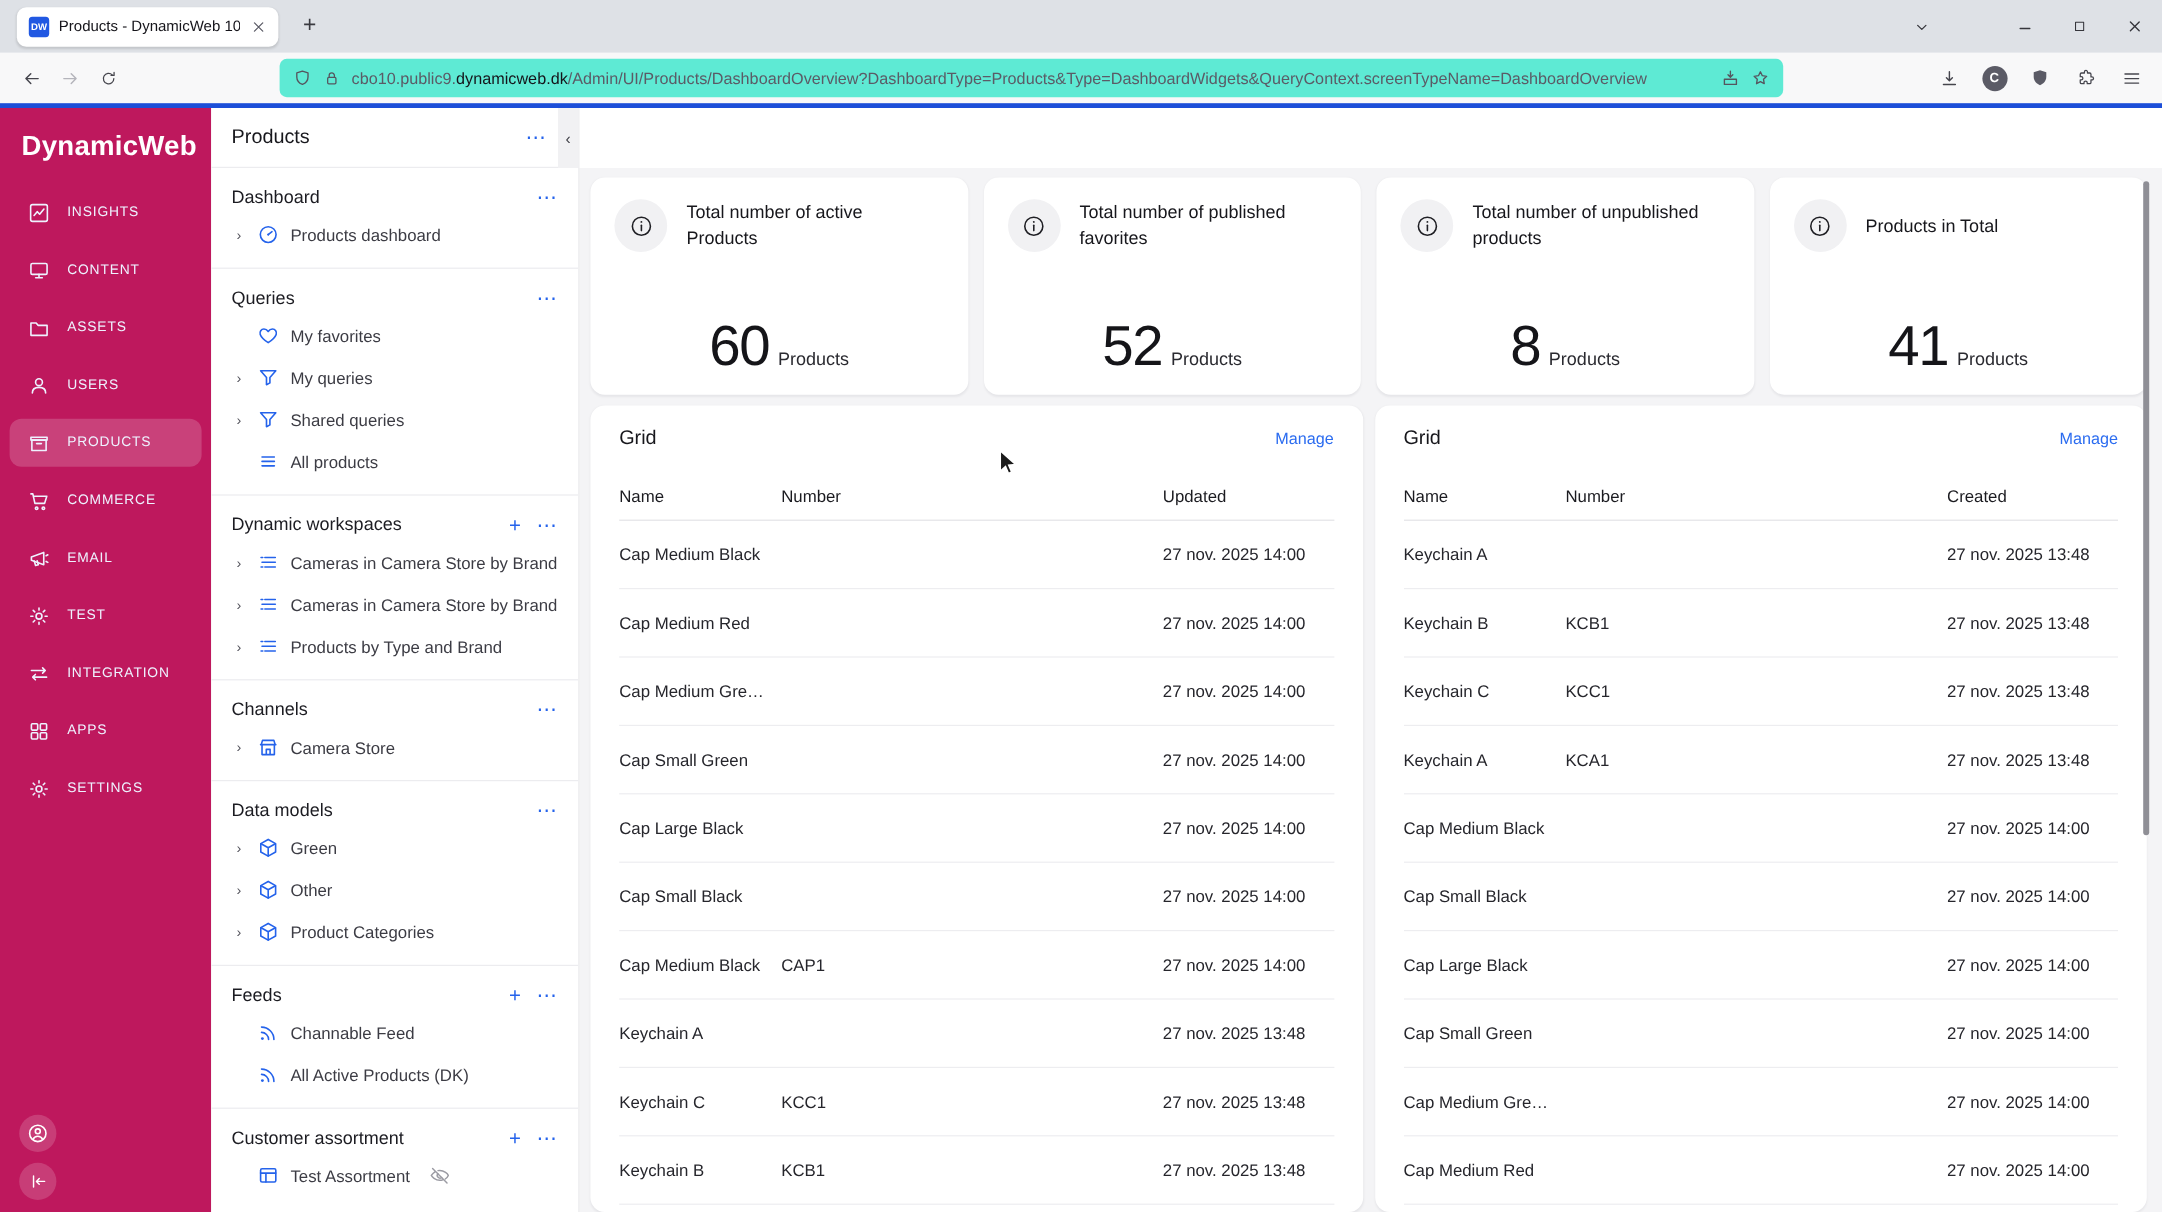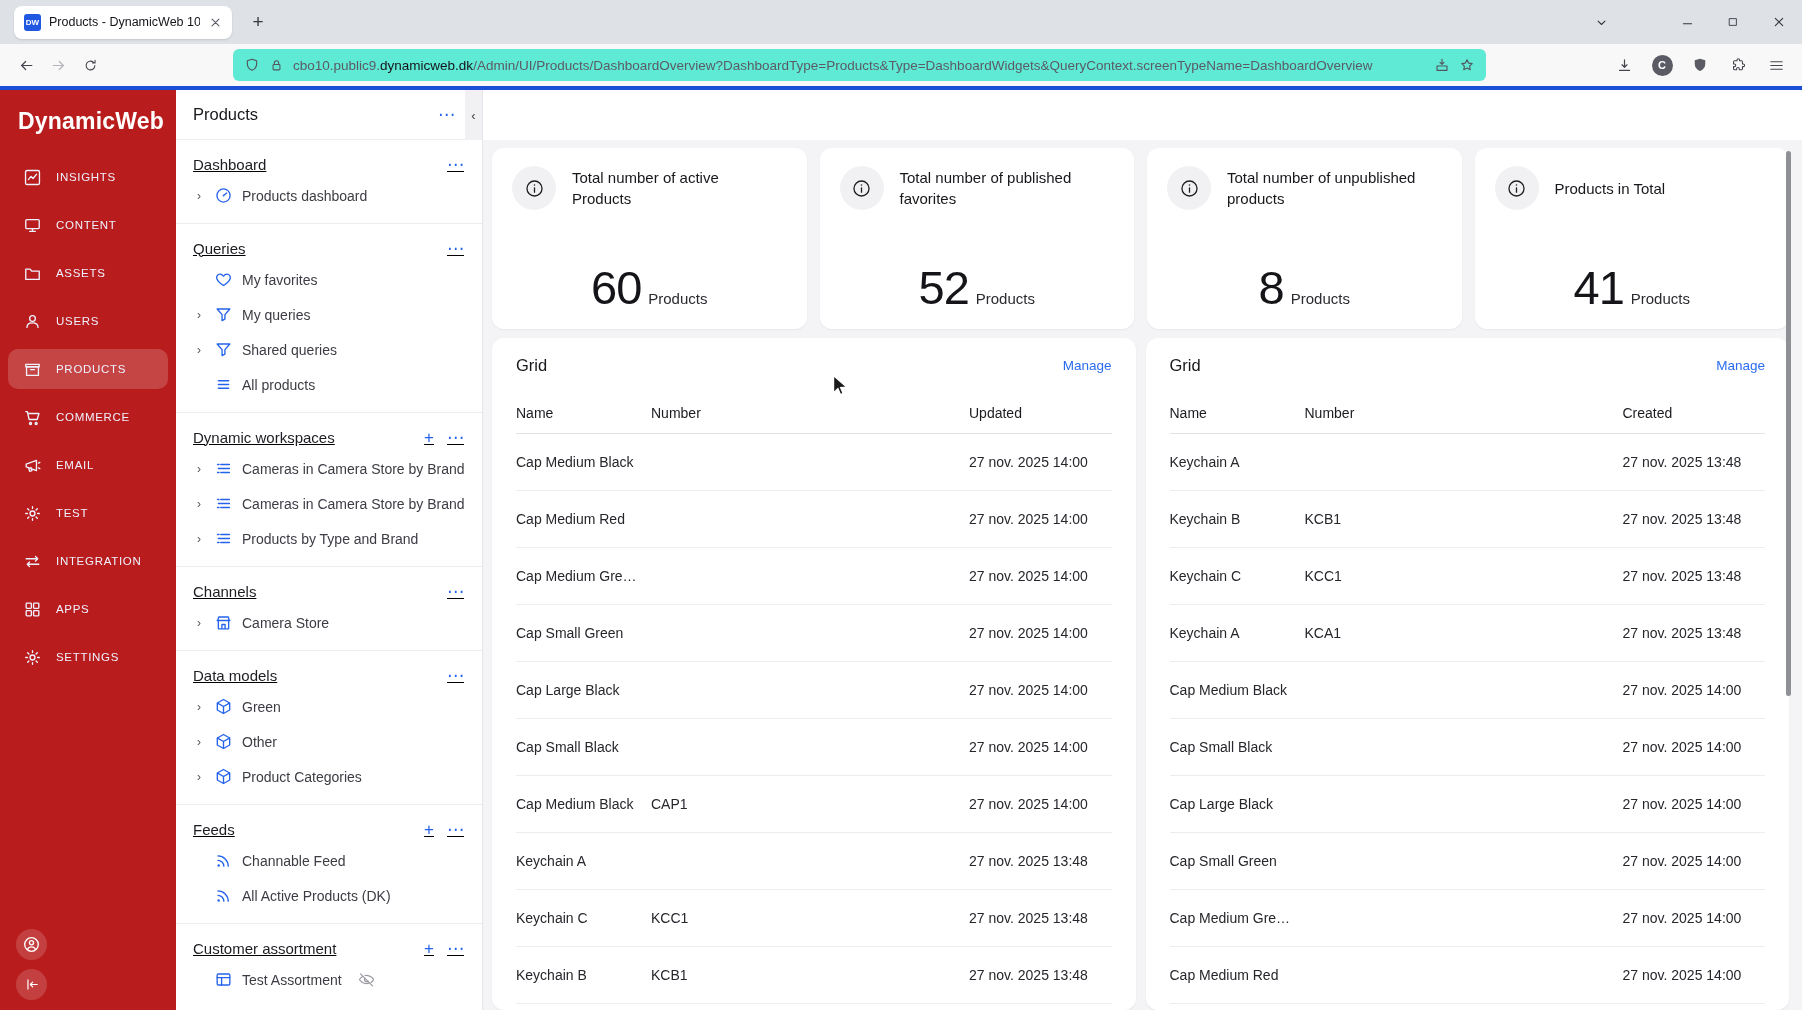--- a/index.html
+++ b/index.html
@@ -33,21 +33,21 @@
   .nav-right { margin-left:auto; display:flex; align-items:center; gap:6px; }
   .ext-badge { width:21px; height:21px; border-radius:50%; background:#5b5b66; color:#fff; font-size:11px;
                font-weight:bold; display:flex; align-items:center; justify-content:center; }
   .uo-shield { color:#5b5b66; }
 
   
   .admin { position:absolute; top:86px; left:0; right:0; bottom:0; border-top:4px solid #1c4ed8;
            display:flex; background:#f4f4f6; overflow:hidden; }
 
   
-  .sidebar { width:176px; background:#b91c1c; color:#fff; display:flex; flex-direction:column; flex:0 0 auto; }
+  .sidebar { width:176px; background:#be185d; color:#fff; display:flex; flex-direction:column; flex:0 0 auto; }
   .logo { font-size:23px; font-weight:bold; padding:18px 0 0 18px; letter-spacing:.2px; color:#fff; }
   .nav { margin-top:22px; display:flex; flex-direction:column; gap:8px; padding:0 8px; }
   .nav-item { display:flex; align-items:center; gap:14px; padding-left:15px; height:40px; border-radius:10px;
               font-size:11.5px; letter-spacing:.7px; color:#eef2ff; font-weight:500; }
   .nav-item.active { background:rgba(255,255,255,.18); }
   .nav-item .nicon { width:19px; height:19px; flex:0 0 auto; }
   .side-bottom { margin-top:auto; padding:0 0 10px 16px; display:flex; flex-direction:column; gap:9px; }
   .round-btn { width:31px; height:31px; border-radius:50%; background:rgba(255,255,255,.16);
                display:flex; align-items:center; justify-content:center; color:#fff; }
 
@@ -55,21 +55,21 @@
   .tree { width:307px; background:#fff; border-right:1px solid #e6e6ea; display:flex; flex-direction:column;
           flex:0 0 auto; overflow:hidden; }
   .tree-header { height:50px; flex:0 0 auto; display:flex; align-items:center; padding-left:17px;
                  border-bottom:1px solid #ececef; position:relative; }
   .tree-title { flex:1; font-size:16.5px; font-weight:500; color:#17171c; }
   .blue-glyph { color:#2563eb; font-size:17px; line-height:1; }
   .tree-header .blue-glyph { margin-right:27px; }
   .collapse-strip { position:absolute; right:0; top:0; width:17px; height:50px; background:#f1f1f3;
                     display:flex; align-items:center; justify-content:center; color:#3f3f46; font-size:13px; }
   .tsec { padding:10px 18px 10px 17px; border-bottom:1px solid #ececef; }
-  .tsec-head { display:flex; align-items:center; height:28px;text-decoration:underline; }
+  .tsec-head { display:flex; align-items:center; height:28px; }
   .tsec-title { flex:1; font-size:15px; color:#1c1c22; }
   .tsec-actions { display:flex; gap:13px; align-items:center; }
   .titem { display:flex; align-items:center; height:35px; gap:9px; font-size:14px; color:#3c3c44; }
   .titem .chev { width:12px; text-align:center; color:#55555e; font-size:12px; flex:0 0 auto; }
   .titem .ticon { width:19px; height:19px; color:#2563eb; flex:0 0 auto; }
   .titem .tlabel { white-space:nowrap; overflow:hidden; }
   .eye-off { width:17px; height:17px; color:#9b9ba3; margin-left:7px; flex:0 0 auto; }
 
   
   .main { flex:1; min-width:0; display:flex; flex-direction:column; background:#f4f4f6; position:relative; }

